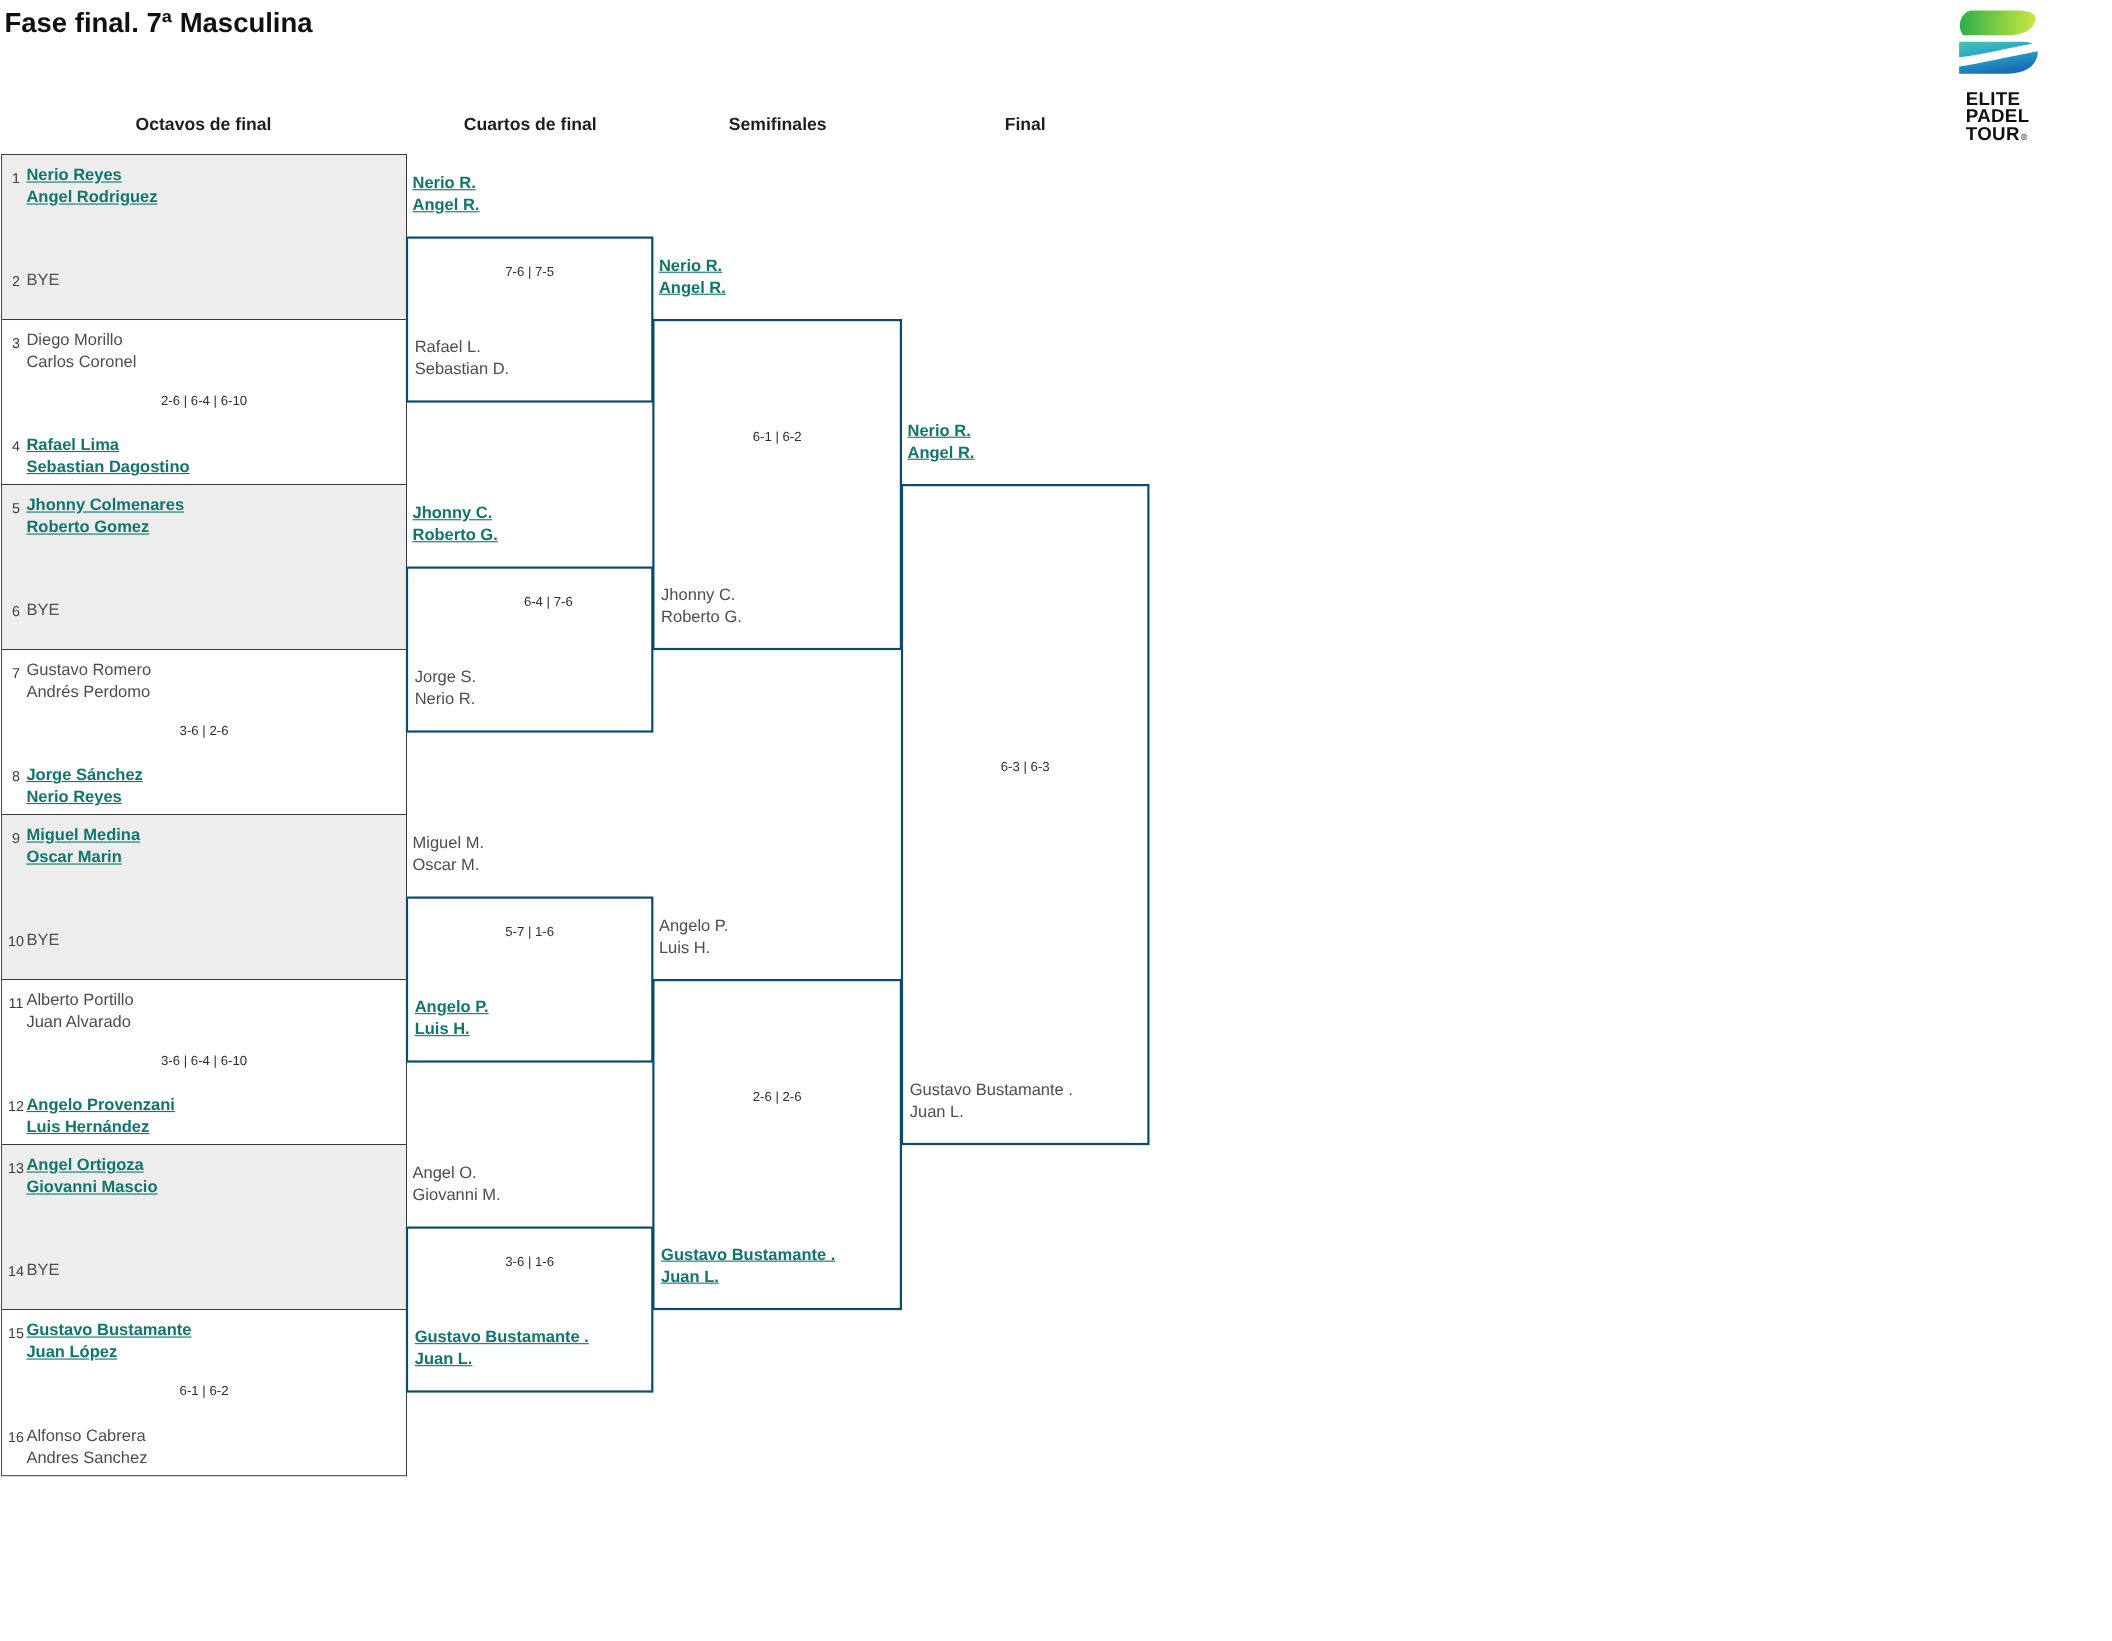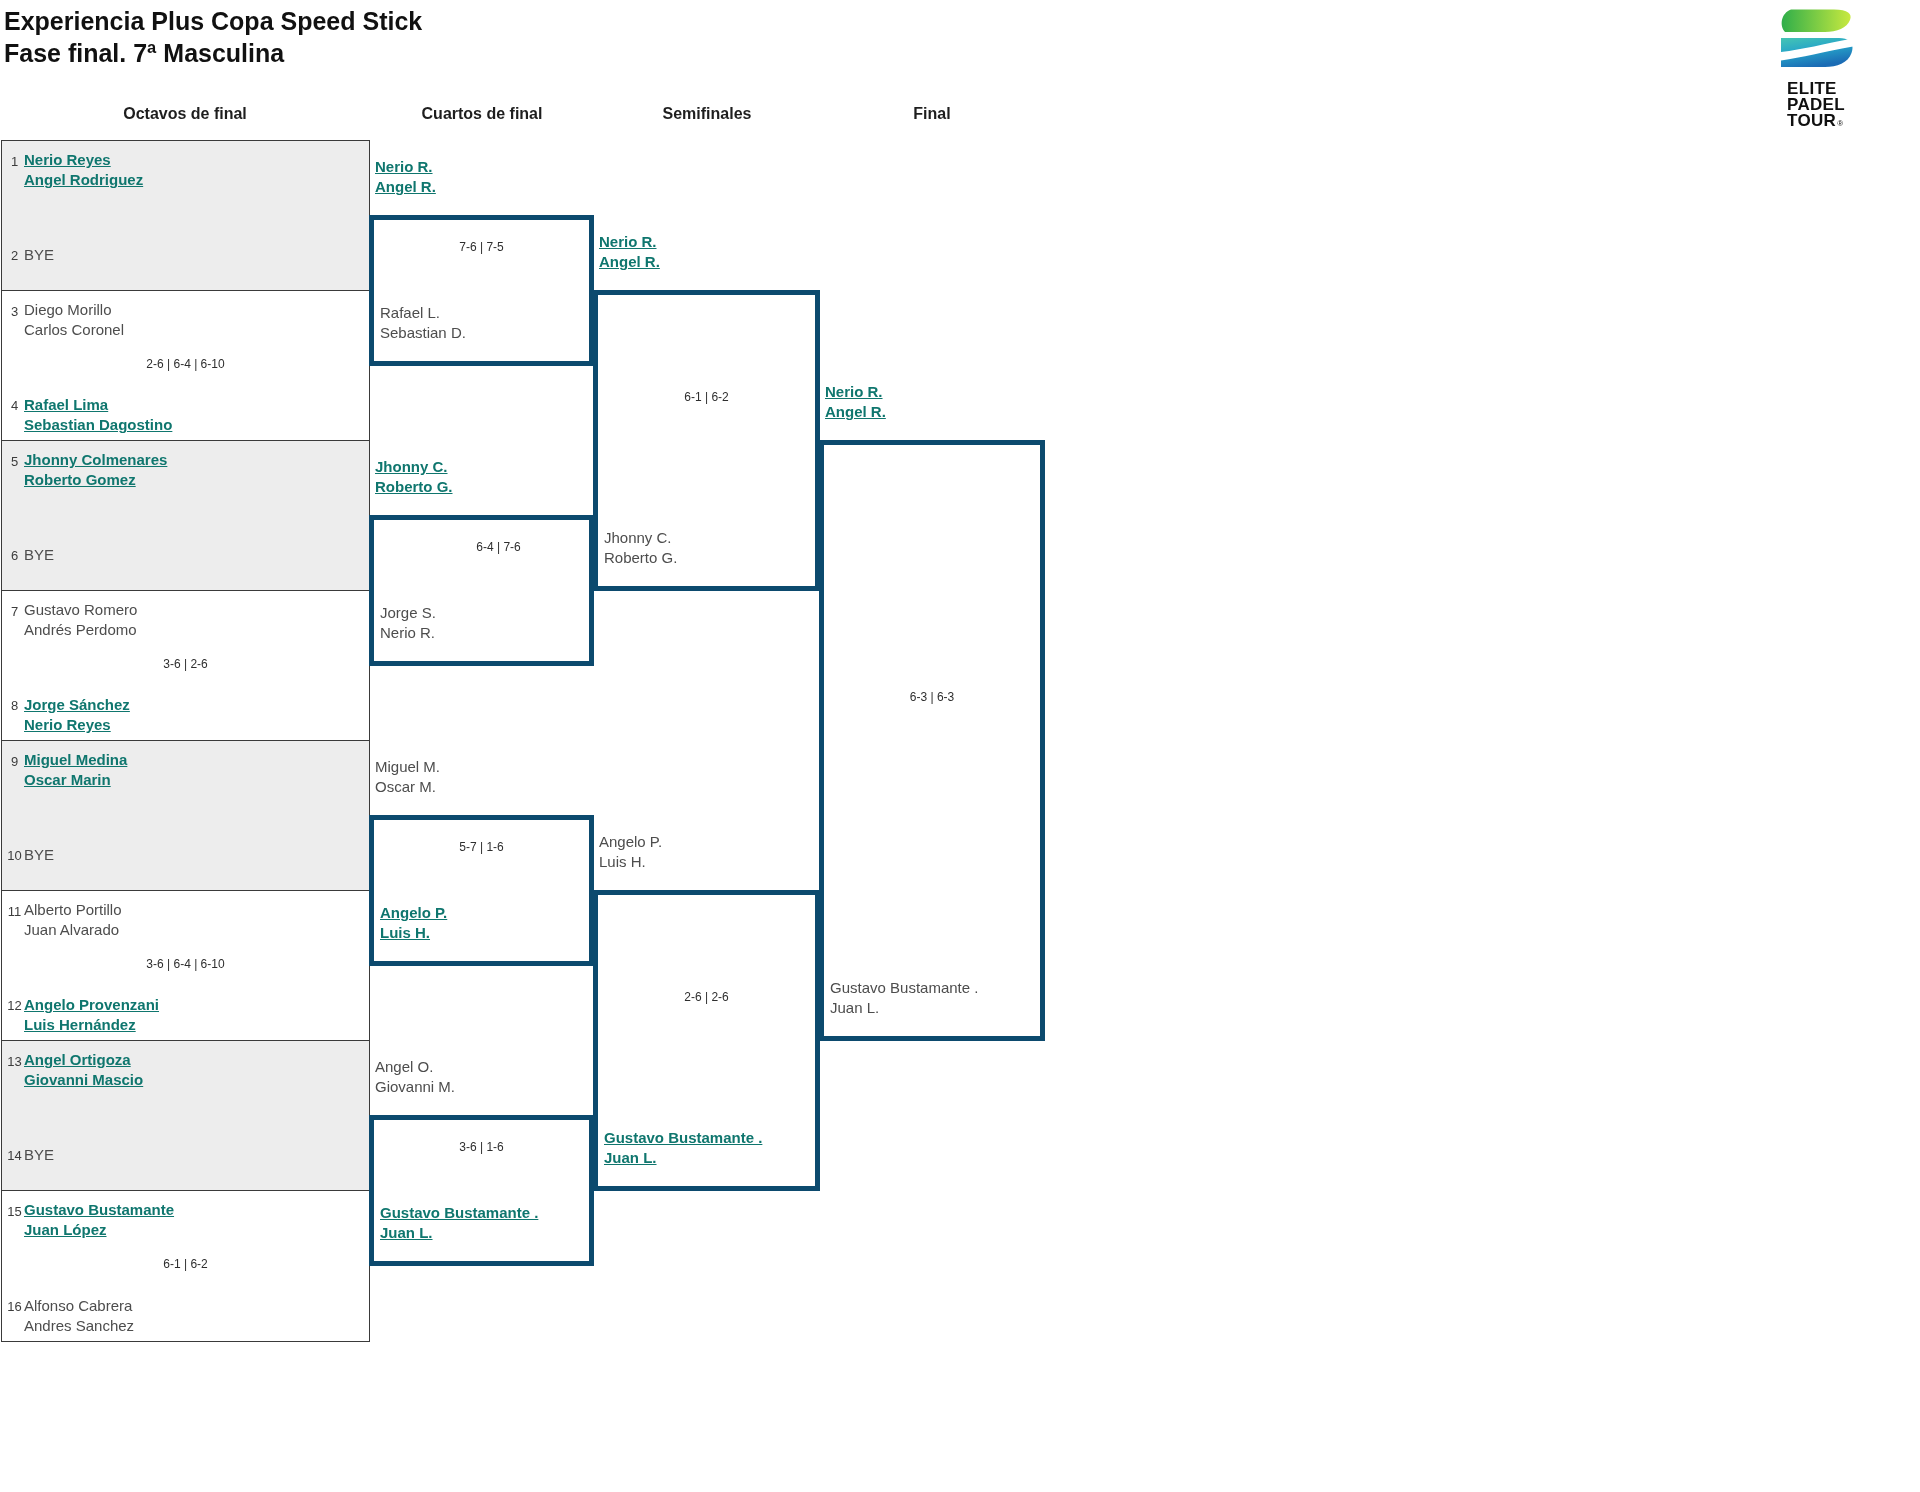--- a/index.html
+++ b/index.html
@@ -26,30 +26,29 @@
   .r16{position:relative;height:150px;border-bottom:1px solid #3a3a3a;box-sizing:border-box;background:#ffffff;}
   .r16:last-child{border-bottom:none;}
   .r16.bye{background:#ededed;}
   .r16 .seed.t{position:absolute;left:4px;top:13px;width:17px;text-align:center;}
   .r16 .team.tt{position:absolute;left:22px;top:9px;}
   .r16 .score{position:absolute;left:0;right:0;top:66px;text-align:center;}
   .r16 .seed.b{position:absolute;left:4px;bottom:27px;width:17px;text-align:center;}
   .r16 .team.tb{position:absolute;left:22px;bottom:5px;}
   .r16 .team.tb.single{bottom:25px;}
   
-  .mbox{position:absolute;border:5px solid #0c4a6e;box-sizing:border-box;background:transparent;padding-left:44px;}
+  .mbox{position:absolute;border:2px solid #0c4a6e;box-sizing:border-box;background:transparent;padding-left:44px;}
   .mbox .team.tbm{position:absolute;left:6px;bottom:18px;}
   .plabel{position:absolute;}
   .pscore{position:absolute;text-align:center;}
 </style>
 </head>
 <body>
 
 <div class="title">
-  <div>Experiencia Plus Copa Speed Stick</div>
   <div>Fase final. 7ª Masculina</div>
 </div>
 
 <div class="logo">
   <span>
     <svg width="76" height="62" viewBox="0 0 76 62" xmlns="http://www.w3.org/2000/svg">
       <defs>
         <linearGradient id="gGreen" x1="0" y1="0" x2="1" y2="0">
           <stop offset="0" stop-color="#2fae4a"></stop>
             <stop offset="1" stop-color="#c8e93f"></stop>

